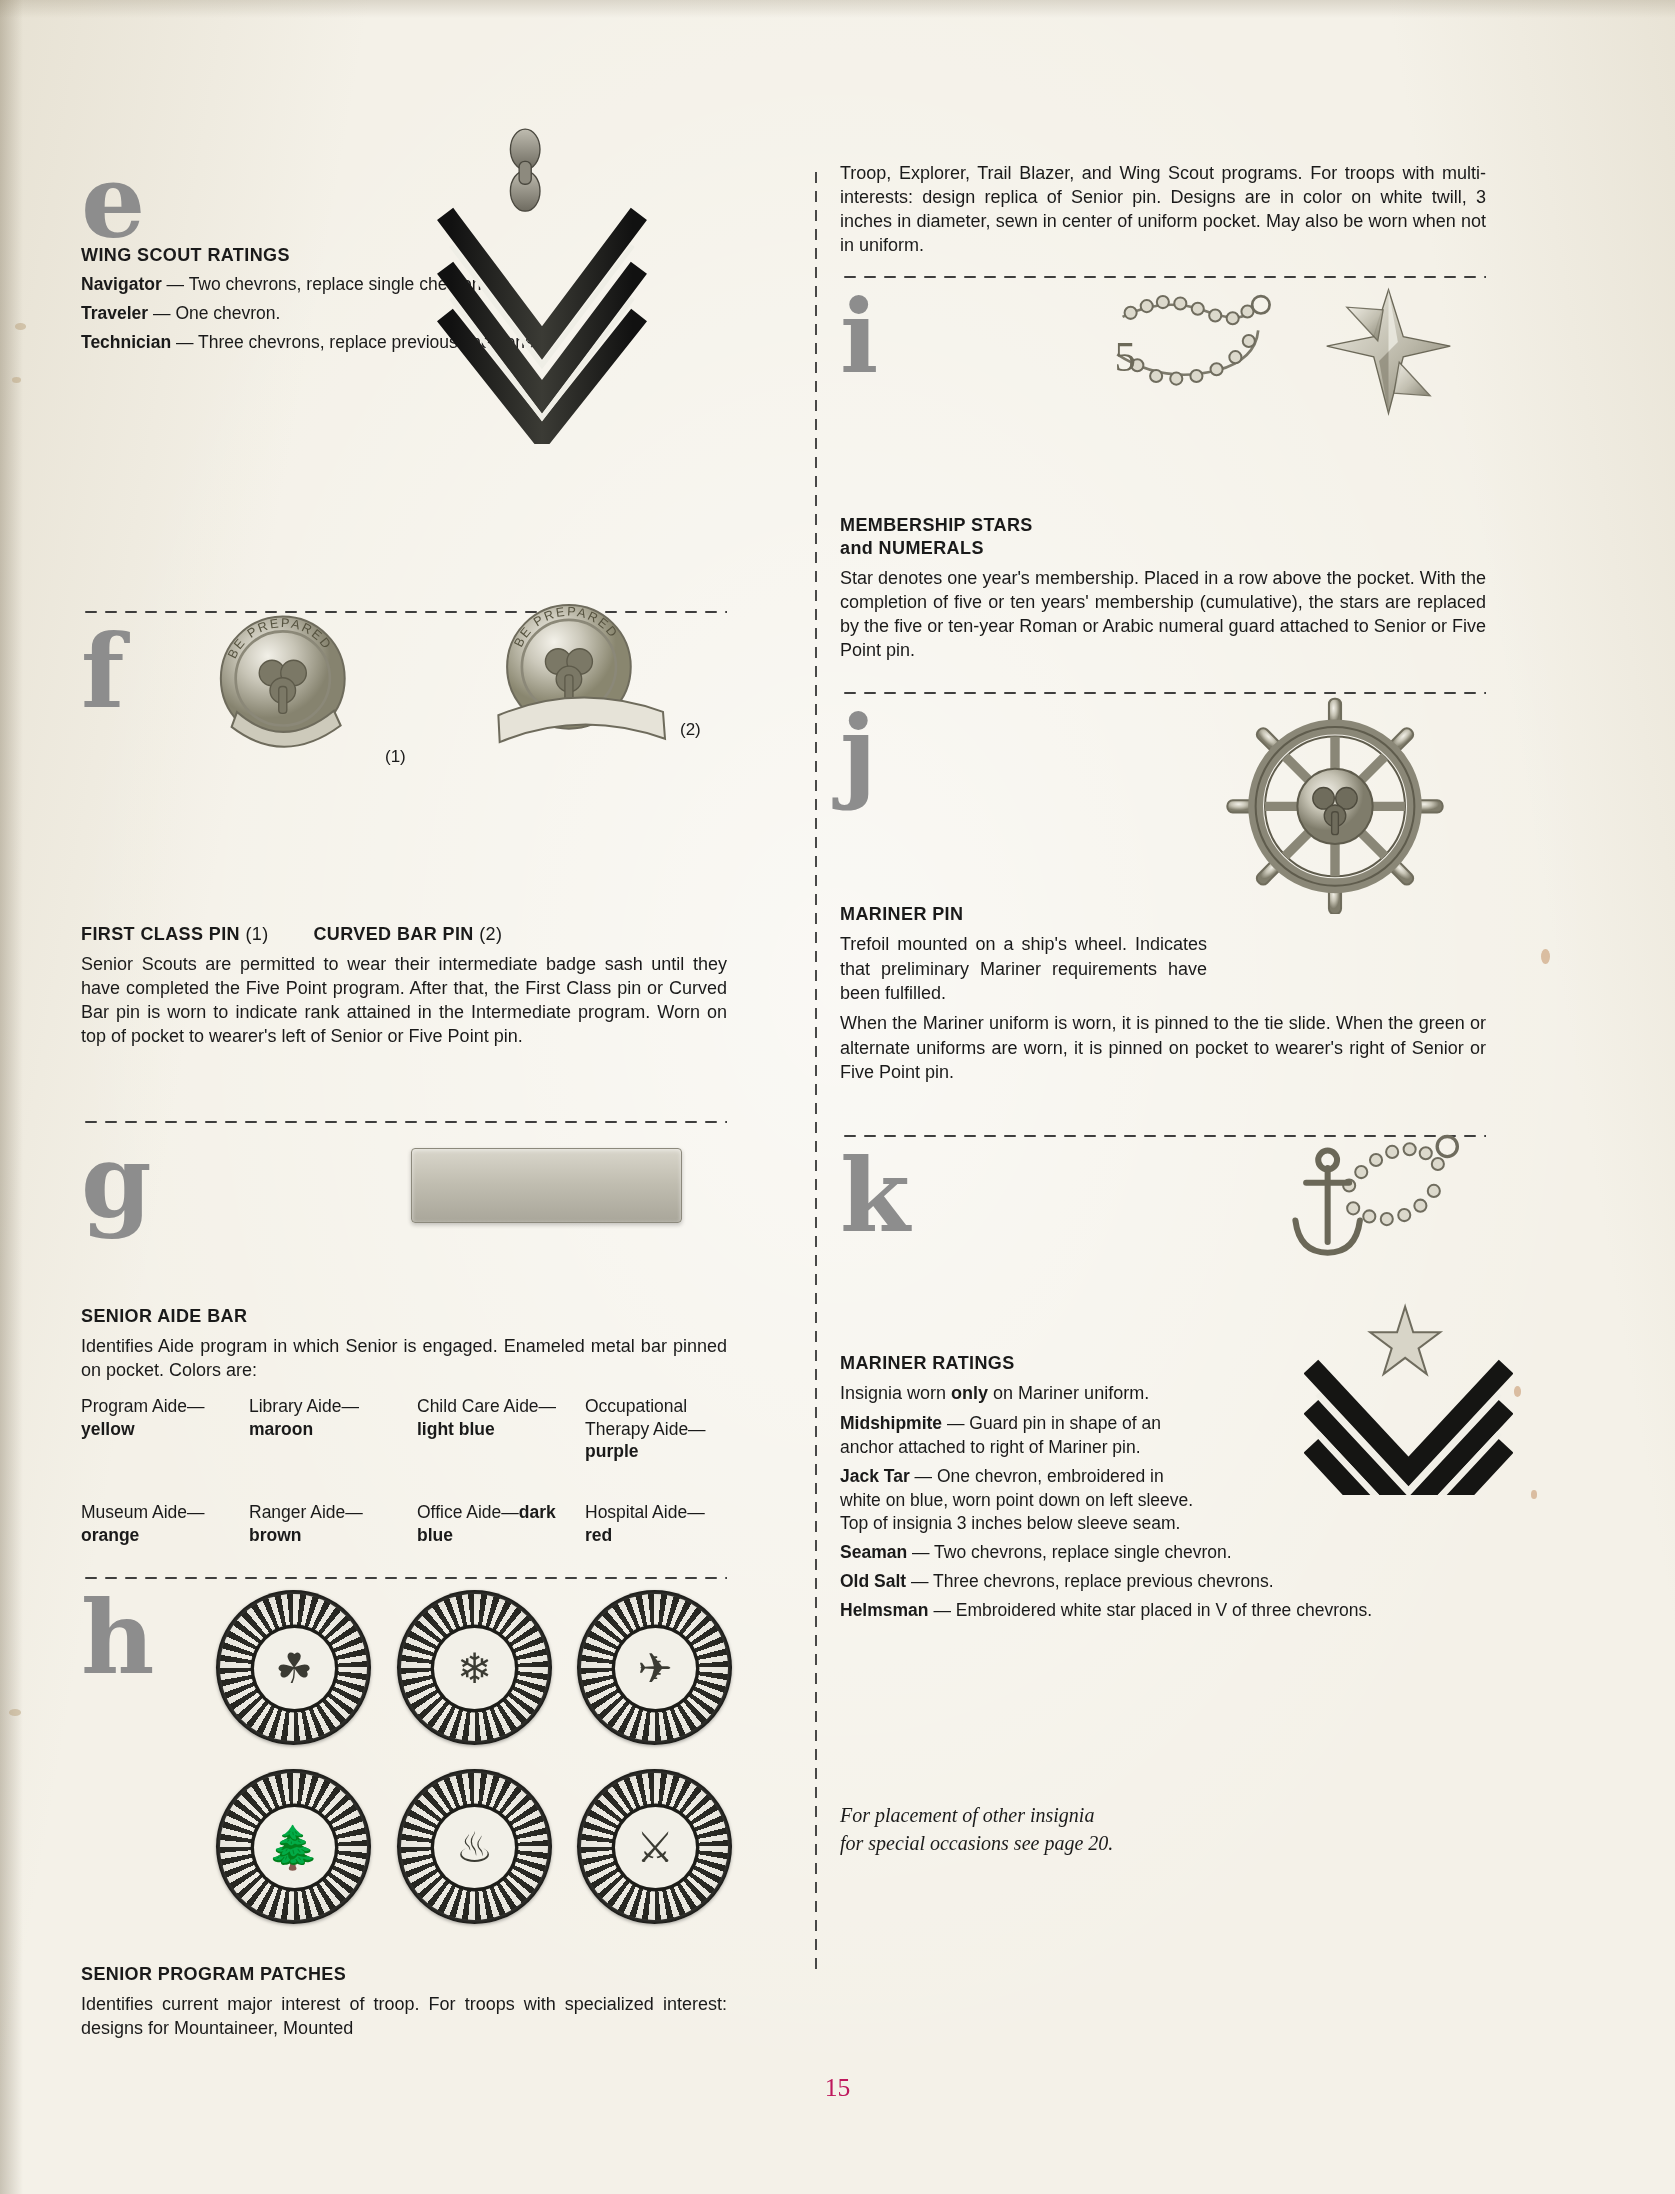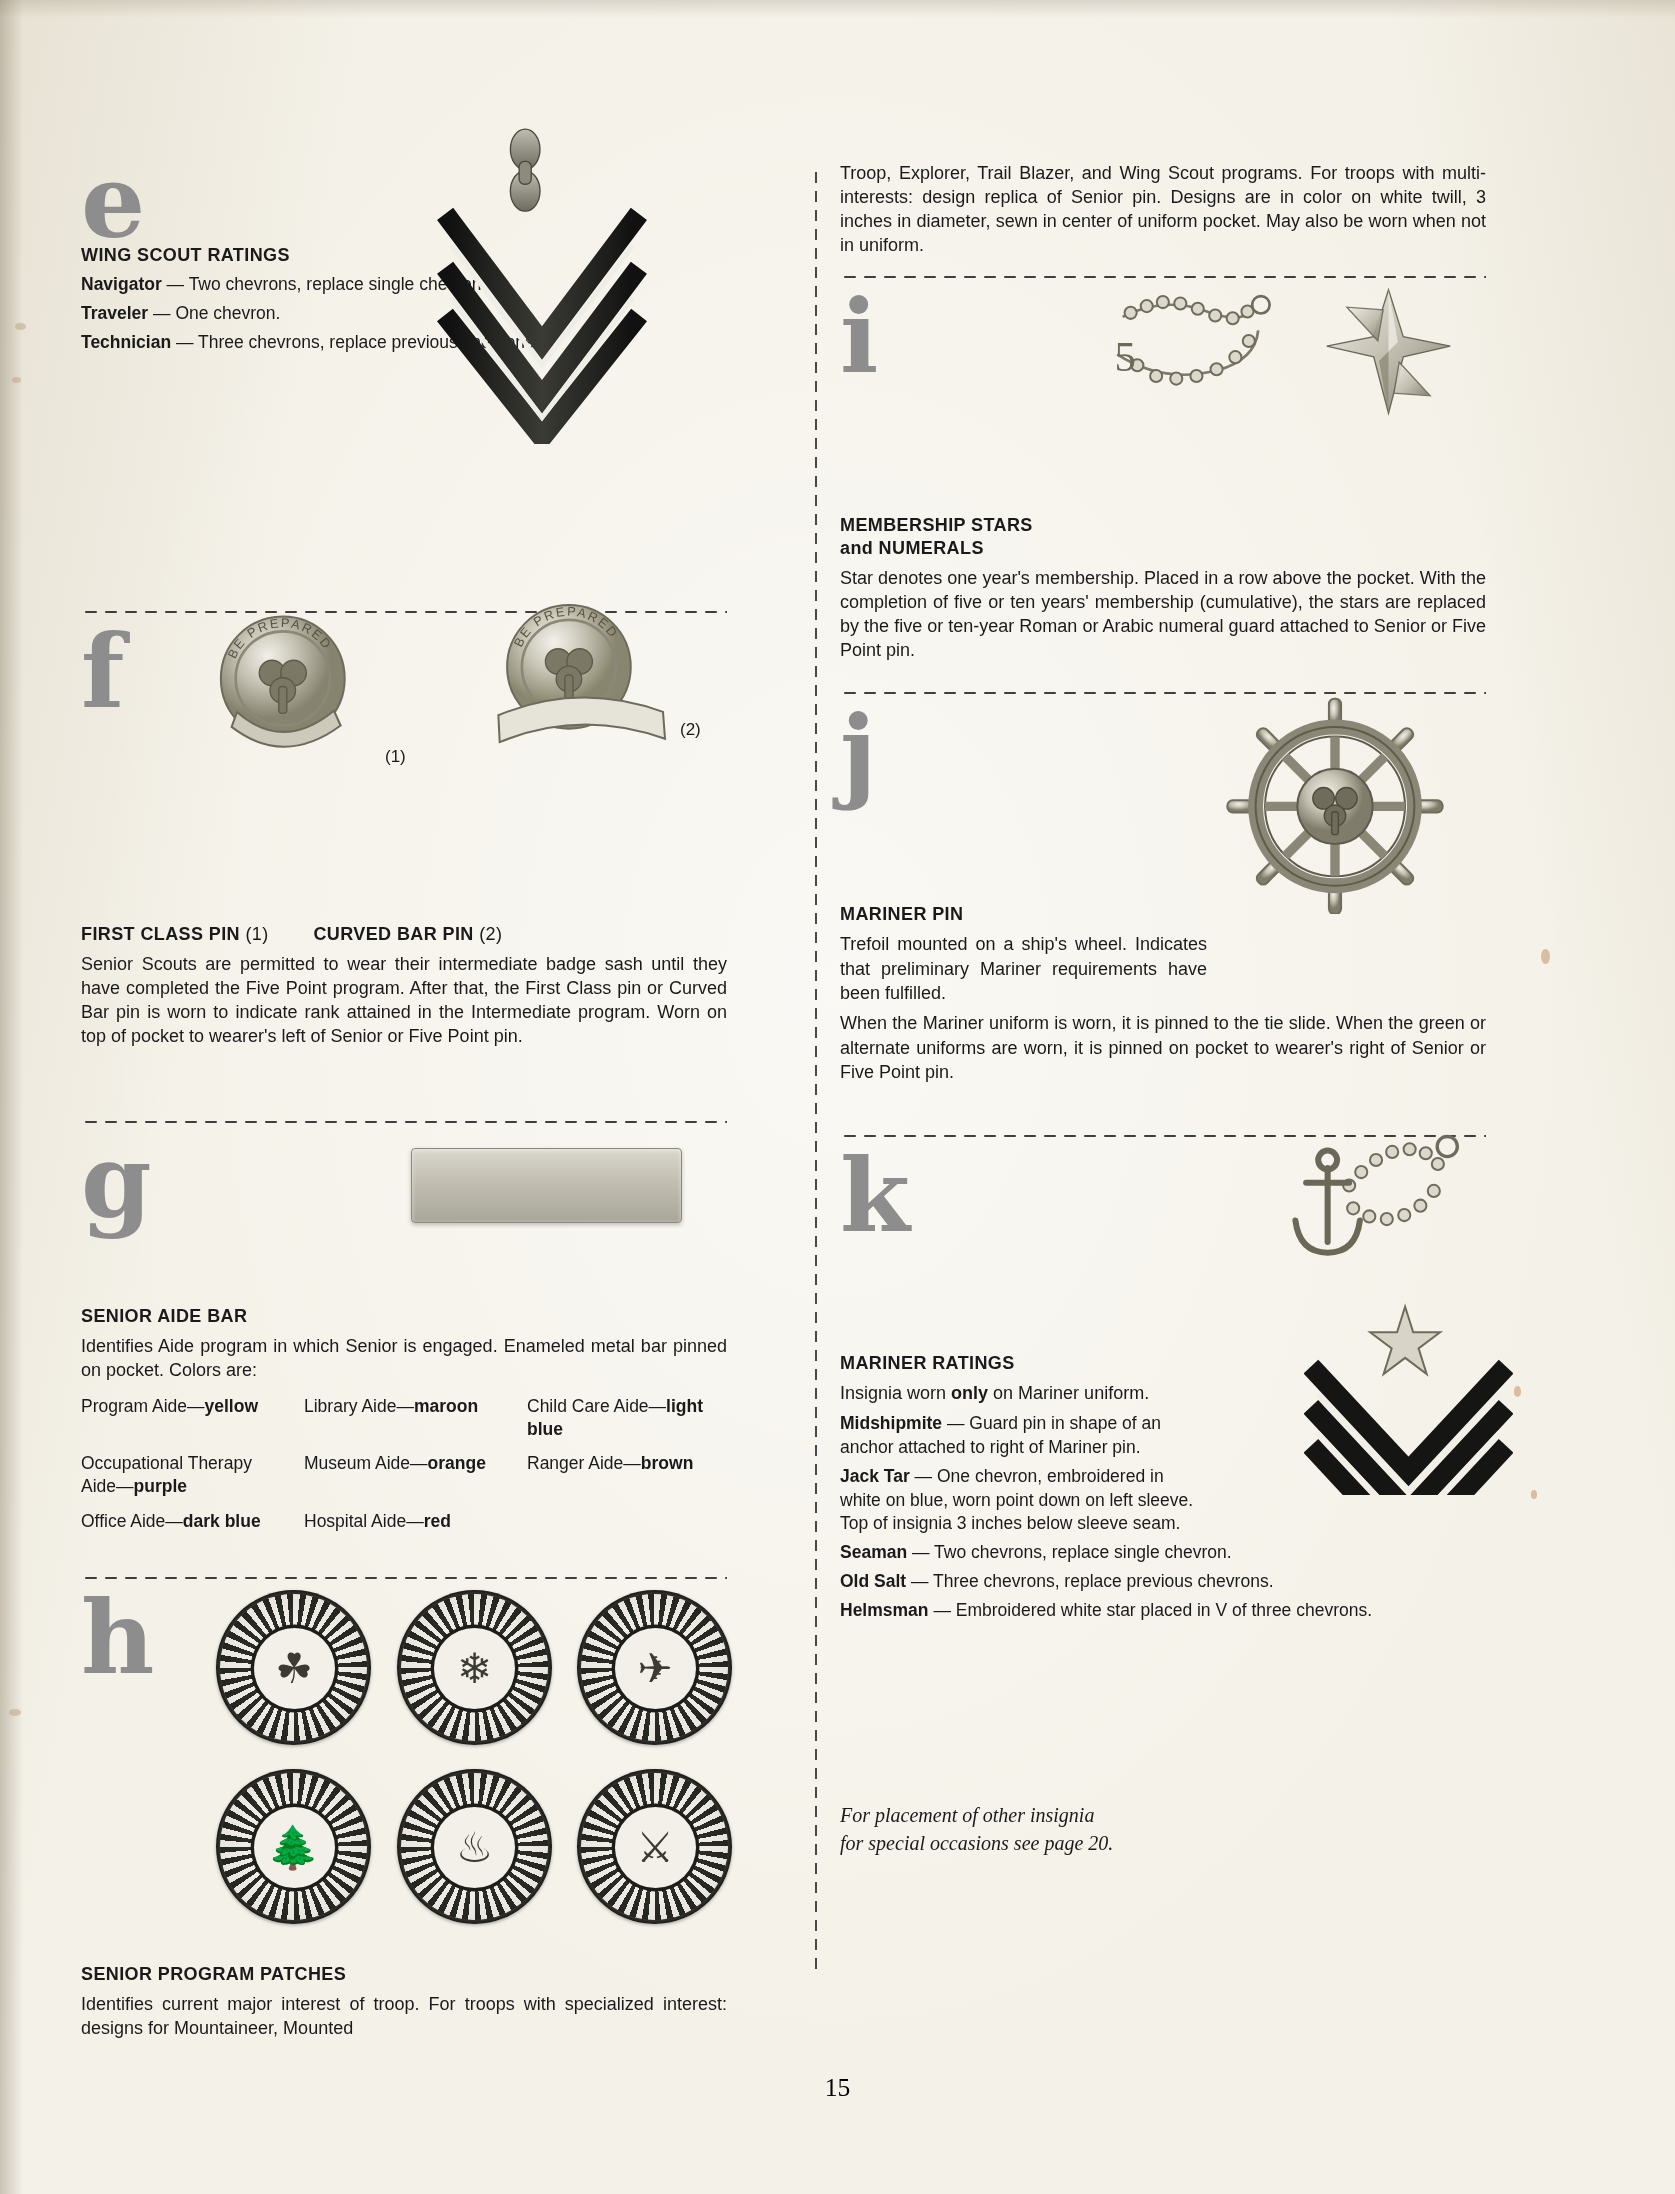--- a/index.html
+++ b/index.html
@@ -183,29 +183,30 @@
     line-height: 1.4;
   }
 
   .page-number {
     position: absolute;
     left: 0; right: 0;
     bottom: 91px;
     text-align: center;
     font-family: "Liberation Serif", serif;
     font-size: 25.6px;
-    color: #000000;
+    color: #be185d;
   }
 
   .two-col-list {
     display: grid;
-    grid-template-columns: 1fr 1fr 1fr;
+    grid-template-columns: 1fr 1fr 1fr 1fr;
     column-gap: 23px;
     row-gap: 0px;
     font-size: 17.5px;
+    gap: 26px;
   }
   .two-col-list .cell {
     padding: 6px 0;
     line-height: 1.3;
   }
 </style>
 </head>
 <body>
 
 <div class="page">

